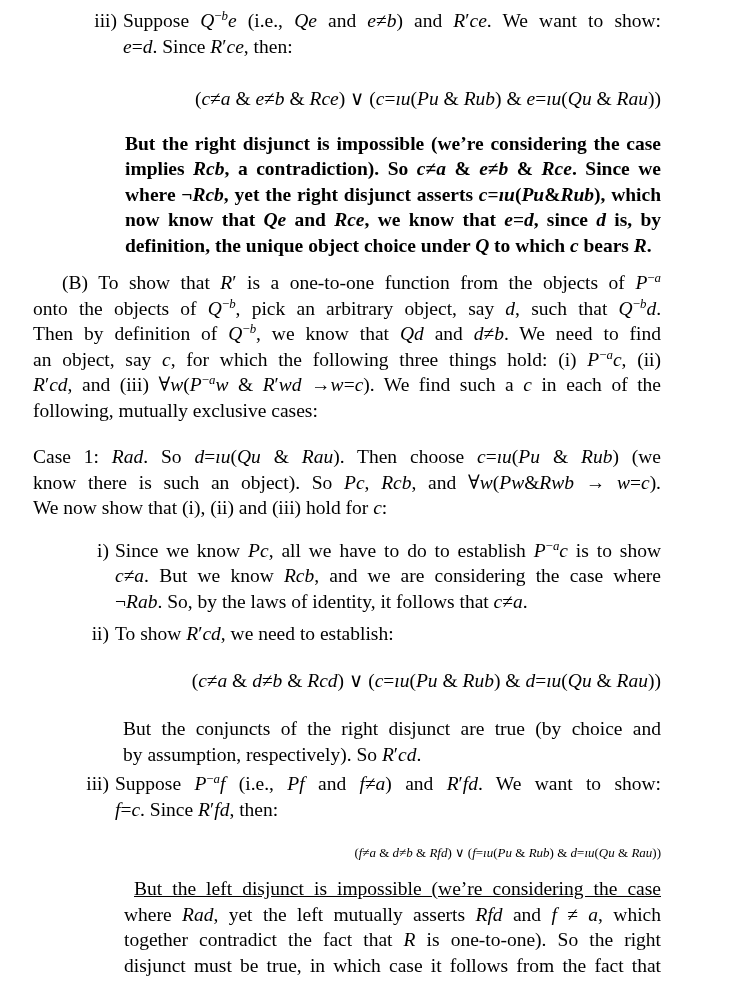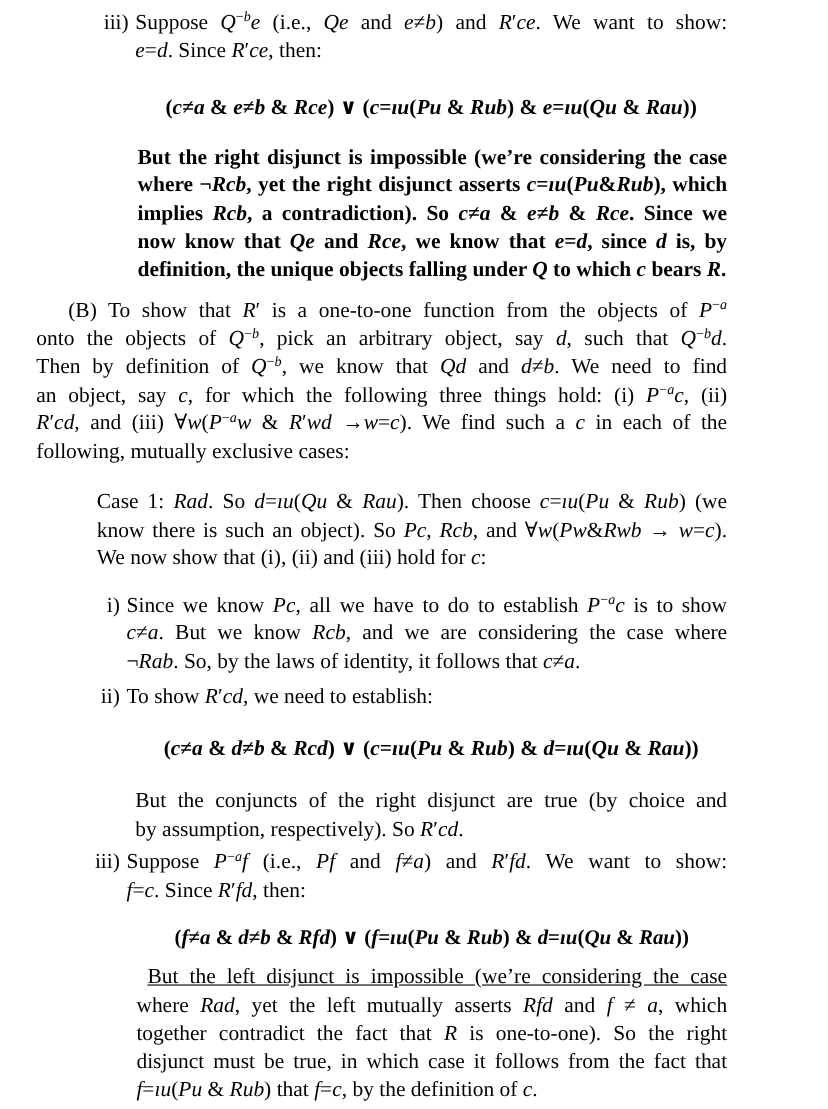--- a/index.html
+++ b/index.html
@@ -6,32 +6,32 @@
   .page{
     width:694px;height:1008px;box-sizing:border-box;
     background:#ffffff;color:#000000;
     font-family:"Liberation Serif","DejaVu Serif",serif;
     font-size:19.5px;
     padding:8px 33px 0 33px;
     position:relative;overflow:hidden;
   }
   .ln{line-height:25.5px;text-align:justify;text-align-last:justify;}
   .ln.last{text-align-last:auto;}
-  .formula{line-height:25.5px;text-align:center;font-weight:bold;}
-  .formula.small{font-size:19px;line-height:22px;}
+  .formula{line-height:25.5px;text-align:right;}
+  .formula.small{font-size:13px;line-height:22px;}
   .it{font-style:italic;}
   .sp{font-size:0.66em;line-height:0;vertical-align:0.52em;}
   .hang{position:relative;}
   .lab{position:absolute;right:calc(100% + 6px);top:0;line-height:25.5px;white-space:nowrap;}
   .top-item{margin-left:90px;}
   .disp1{margin-top:27px;}
   .par-rd{margin-top:19px;margin-left:2px;font-weight:bold;}
   .par-b{margin-top:12px;}
   .par-b .indent1{padding-left:29px;}
-  .case1{margin-top:21px;margin-left:55px;}
+  .case1{margin-top:21px;}
   .list{margin-left:82px;}
   .item-i{margin-top:17px;}
   .item-ii{margin-top:7px;}
   .item-iii{margin-top:4px;}
   .disp2{margin-top:21px;margin-left:8px;}
   .par-cj{margin-top:23px;margin-left:8px;}
   .disp3{margin-top:20px;margin-left:9px;}
   .par-ld{margin-top:12px;margin-left:9px;}
   .par-ld .indent2{padding-left:10px;text-decoration:underline;}
 </style>
@@ -40,24 +40,24 @@
 
 <div class="page">
 
   <div class="top-item hang">
     <span class="lab">iii)</span>
     <div class="ln"><span>Suppose </span><span class="it">Q</span><span class="sp">−</span><span class="it sp">b</span><span class="it">e</span><span> (i.e., </span><span class="it">Qe</span><span> and </span><span class="it">e</span><span>≠</span><span class="it">b</span><span>) and </span><span class="it">R</span><span>′</span><span class="it">ce</span><span>. We want to show:</span></div>
     <div class="ln last"><span class="it">e</span><span>=</span><span class="it">d</span><span>. Since </span><span class="it">R</span><span>′</span><span class="it">ce</span><span>, then:</span></div>
     <div class="formula disp1"><span>(</span><span class="it">c</span><span>≠</span><span class="it">a</span><span> &amp; </span><span class="it">e</span><span>≠</span><span class="it">b</span><span> &amp; </span><span class="it">Rce</span><span>) ∨ (</span><span class="it">c</span><span>=</span><span class="it">ıu</span><span>(</span><span class="it">Pu</span><span> &amp; </span><span class="it">Rub</span><span>) &amp; </span><span class="it">e</span><span>=</span><span class="it">ıu</span><span>(</span><span class="it">Qu</span><span> &amp; </span><span class="it">Rau</span><span>))</span></div>
     <div class="par-rd">
       <div class="ln"><span>But the right disjunct is impossible (we’re considering the case</span></div>
+      <div class="ln"><span>implies </span><span class="it">Rcb</span><span>, a contradiction). So </span><span class="it">c</span><span>≠</span><span class="it">a</span><span> &amp; </span><span class="it">e</span><span>≠</span><span class="it">b</span><span> &amp; </span><span class="it">Rce</span><span>. Since we</span></div>
       <div class="ln"><span>where ¬</span><span class="it">Rcb</span><span>, yet the right disjunct asserts </span><span class="it">c</span><span>=</span><span class="it">ıu</span><span>(</span><span class="it">Pu</span><span>&amp;</span><span class="it">Rub</span><span>), which</span></div>
-      <div class="ln"><span>implies </span><span class="it">Rcb</span><span>, a contradiction). So </span><span class="it">c</span><span>≠</span><span class="it">a</span><span> &amp; </span><span class="it">e</span><span>≠</span><span class="it">b</span><span> &amp; </span><span class="it">Rce</span><span>. Since we</span></div>
       <div class="ln"><span>now know that </span><span class="it">Qe</span><span> and </span><span class="it">Rce</span><span>, we know that </span><span class="it">e</span><span>=</span><span class="it">d</span><span>, since </span><span class="it">d</span><span> is, by</span></div>
-      <div class="ln last"><span>definition, the unique objects falling under </span><span class="it">Q</span><span> to which </span><span class="it">c</span><span> bears </span><span class="it">R</span><span>.</span></div>
+      <div class="ln last"><span>definition, the unique object choice under </span><span class="it">Q</span><span> to which </span><span class="it">c</span><span> bears </span><span class="it">R</span><span>.</span></div>
     </div>
   </div>
 
   <div class="par-b">
     <div class="ln indent1"><span>(B) To show that </span><span class="it">R</span><span>′ is a one-to-one function from the objects of </span><span class="it">P</span><span class="sp">−</span><span class="it sp">a</span></div>
     <div class="ln"><span>onto the objects of </span><span class="it">Q</span><span class="sp">−</span><span class="it sp">b</span><span>, pick an arbitrary object, say </span><span class="it">d</span><span>, such that </span><span class="it">Q</span><span class="sp">−</span><span class="it sp">b</span><span class="it">d</span><span>.</span></div>
     <div class="ln"><span>Then by definition of </span><span class="it">Q</span><span class="sp">−</span><span class="it sp">b</span><span>, we know that </span><span class="it">Qd</span><span> and </span><span class="it">d</span><span>≠</span><span class="it">b</span><span>. We need to find</span></div>
     <div class="ln"><span>an object, say </span><span class="it">c</span><span>, for which the following three things hold: (i) </span><span class="it">P</span><span class="sp">−</span><span class="it sp">a</span><span class="it">c</span><span>, (ii)</span></div>
     <div class="ln"><span class="it">R</span><span>′</span><span class="it">cd</span><span>, and (iii) ∀</span><span class="it">w</span><span>(</span><span class="it">P</span><span class="sp">−</span><span class="it sp">a</span><span class="it">w</span><span> &amp; </span><span class="it">R</span><span>′</span><span class="it">wd</span><span> →</span><span class="it">w</span><span>=</span><span class="it">c</span><span>). We find such a </span><span class="it">c</span><span> in each of the</span></div>
     <div class="ln last"><span>following, mutually exclusive cases:</span></div>
@@ -91,18 +91,17 @@
     <div class="item-iii hang">
       <span class="lab">iii)</span>
       <div class="ln"><span>Suppose </span><span class="it">P</span><span class="sp">−</span><span class="it sp">a</span><span class="it">f</span><span> (i.e., </span><span class="it">Pf</span><span> and </span><span class="it">f</span><span>≠</span><span class="it">a</span><span>) and </span><span class="it">R</span><span>′</span><span class="it">fd</span><span>. We want to show:</span></div>
       <div class="ln last"><span class="it">f</span><span>=</span><span class="it">c</span><span>. Since </span><span class="it">R</span><span>′</span><span class="it">fd</span><span>, then:</span></div>
       <div class="formula small disp3"><span>(</span><span class="it">f</span><span>≠</span><span class="it">a</span><span> &amp; </span><span class="it">d</span><span>≠</span><span class="it">b</span><span> &amp; </span><span class="it">Rfd</span><span>) ∨ (</span><span class="it">f</span><span>=</span><span class="it">ıu</span><span>(</span><span class="it">Pu</span><span> &amp; </span><span class="it">Rub</span><span>) &amp; </span><span class="it">d</span><span>=</span><span class="it">ıu</span><span>(</span><span class="it">Qu</span><span> &amp; </span><span class="it">Rau</span><span>))</span></div>
       <div class="par-ld">
         <div class="ln indent2"><span>But the left disjunct is impossible (we’re considering the case</span></div>
         <div class="ln"><span>where </span><span class="it">Rad</span><span>, yet the left mutually asserts </span><span class="it">Rfd</span><span> and </span><span class="it">f</span><span> ≠ </span><span class="it">a</span><span>, which</span></div>
         <div class="ln"><span>together contradict the fact that </span><span class="it">R</span><span> is one-to-one). So the right</span></div>
         <div class="ln"><span>disjunct must be true, in which case it follows from the fact that</span></div>
-        <div class="ln last"><span class="it">f</span><span>=</span><span class="it">ıu</span><span>(</span><span class="it">Pu</span><span> &amp; </span><span class="it">Rub</span><span>) that </span><span class="it">f</span><span>=</span><span class="it">c</span><span>, by the definition of </span><span class="it">c</span><span>.</span></div>
       </div>
     </div>
 
   </div>
 </div>
 
 </body></html>

